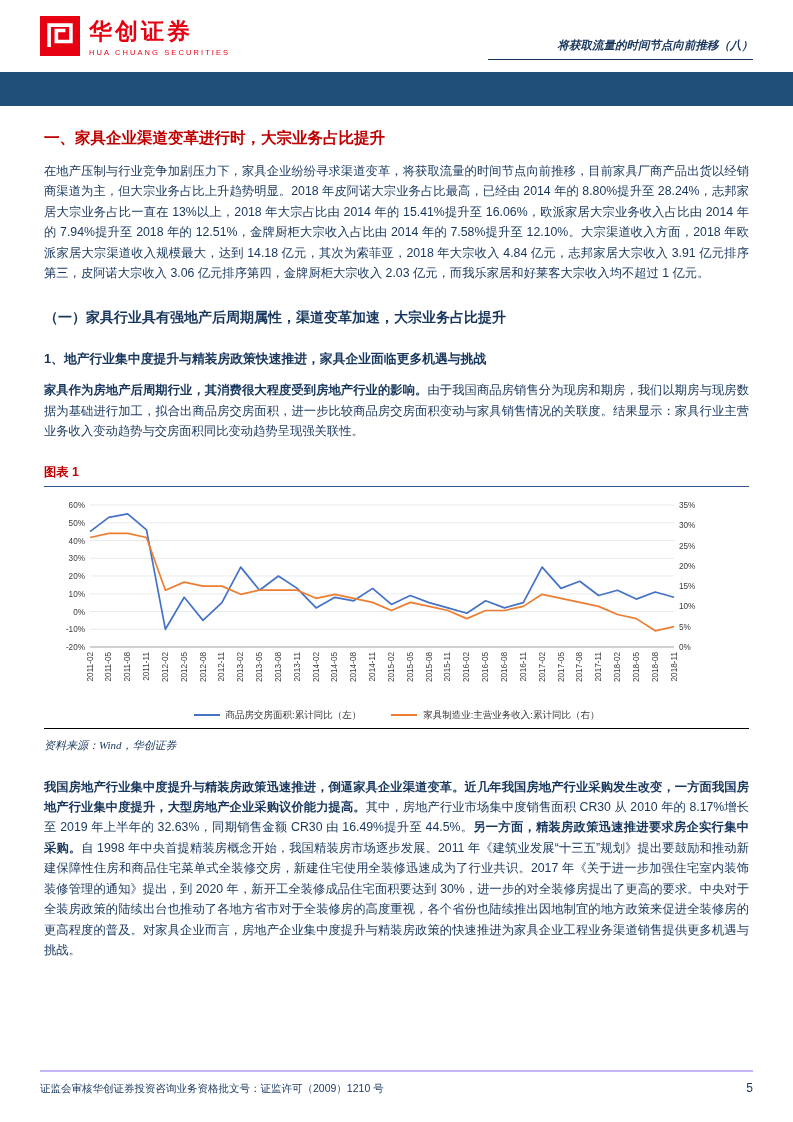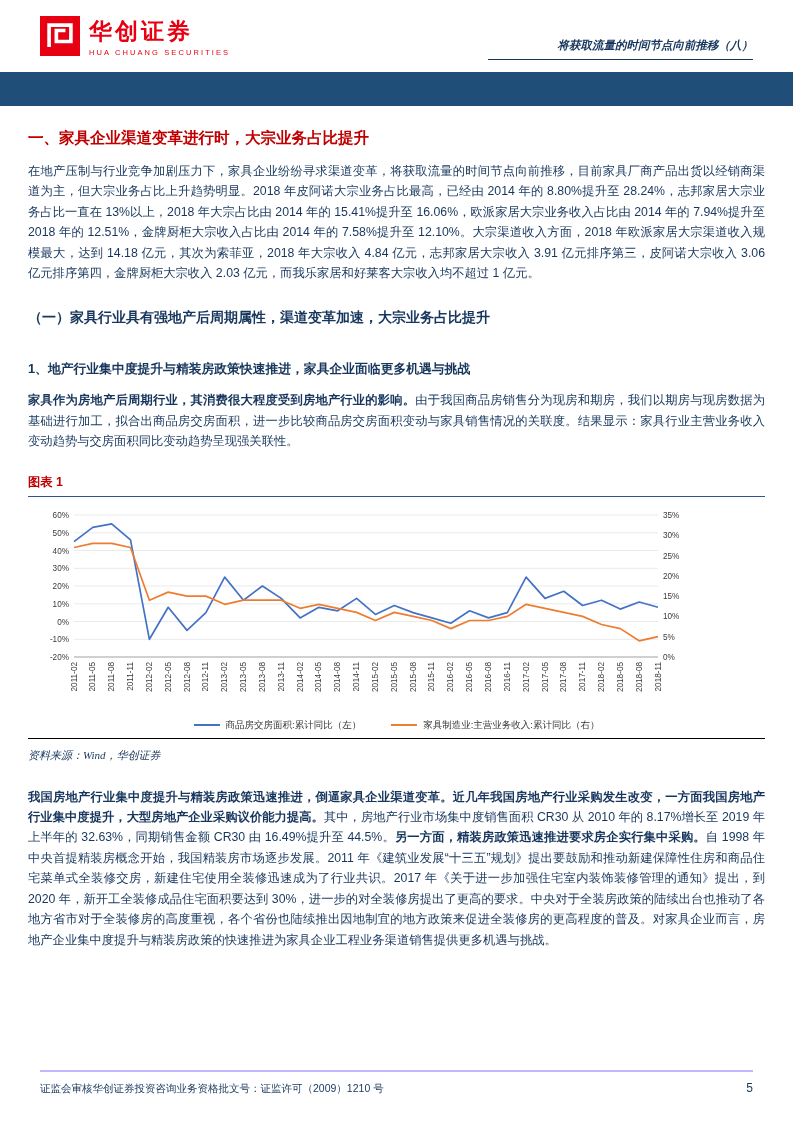--- a/index.html
+++ b/index.html
@@ -6,24 +6,24 @@
   .page{width:793px;height:1122px;position:relative;background:#fff;overflow:hidden;
     font-family:"Liberation Sans","DejaVu Sans",sans-serif;color:#17365d;}
   .header{display:flex;justify-content:space-between;align-items:flex-end;padding:16px 40px 0 40px;}
   .logo{display:flex;align-items:center;gap:9px;}
   .logo-text{display:flex;flex-direction:column;}
   .logo-cn{color:#e60012;font-size:23px;font-weight:bold;letter-spacing:3px;line-height:1.1;}
   .logo-en{color:#e60012;font-size:7.5px;letter-spacing:2.1px;margin-top:3px;}
   .series-title{font-size:11.5px;font-weight:bold;font-style:italic;color:#17365d;
     border-bottom:1.5px solid #17365d;padding:0 0 6px 70px;}
   .band{height:34px;background:#1f4e79;margin-top:12px;}
-  .content{padding:0 28px;}
+  .content{padding:0 44px;}
   .h1{color:#c00000;font-size:15.5px;font-weight:bold;margin-top:22px;}
   .h2{font-size:14px;font-weight:bold;margin-top:26px;}
-  .h3{font-size:12.8px;font-weight:bold;margin-top:34px;}
+  .h3{font-size:12.8px;font-weight:bold;margin-top:24px;}
   .para{font-size:12.3px;line-height:1.66;text-align:justify;margin:12px 0 0 0;}
   .para .b{font-weight:bold;}
   .para-after-fig{margin-top:24px;}
   .fig-caption{margin-top:22px;padding-bottom:5px;border-bottom:1px solid #31538f;
     color:#c00000;font-weight:bold;font-size:12.3px;display:flex;gap:22px;}
   .chart-wrap{padding:10px 0 6px 0;border-bottom:1px solid #000000;}
   .tick{font-size:8.2px;fill:#3a3a3a;}
   .legend{display:flex;justify-content:center;gap:30px;font-size:9.5px;color:#333;margin-top:12px;}
   .legend-item{display:flex;align-items:center;gap:6px;}
   .legend-line{display:inline-block;width:26px;height:0;border-top:2px solid #000;}

